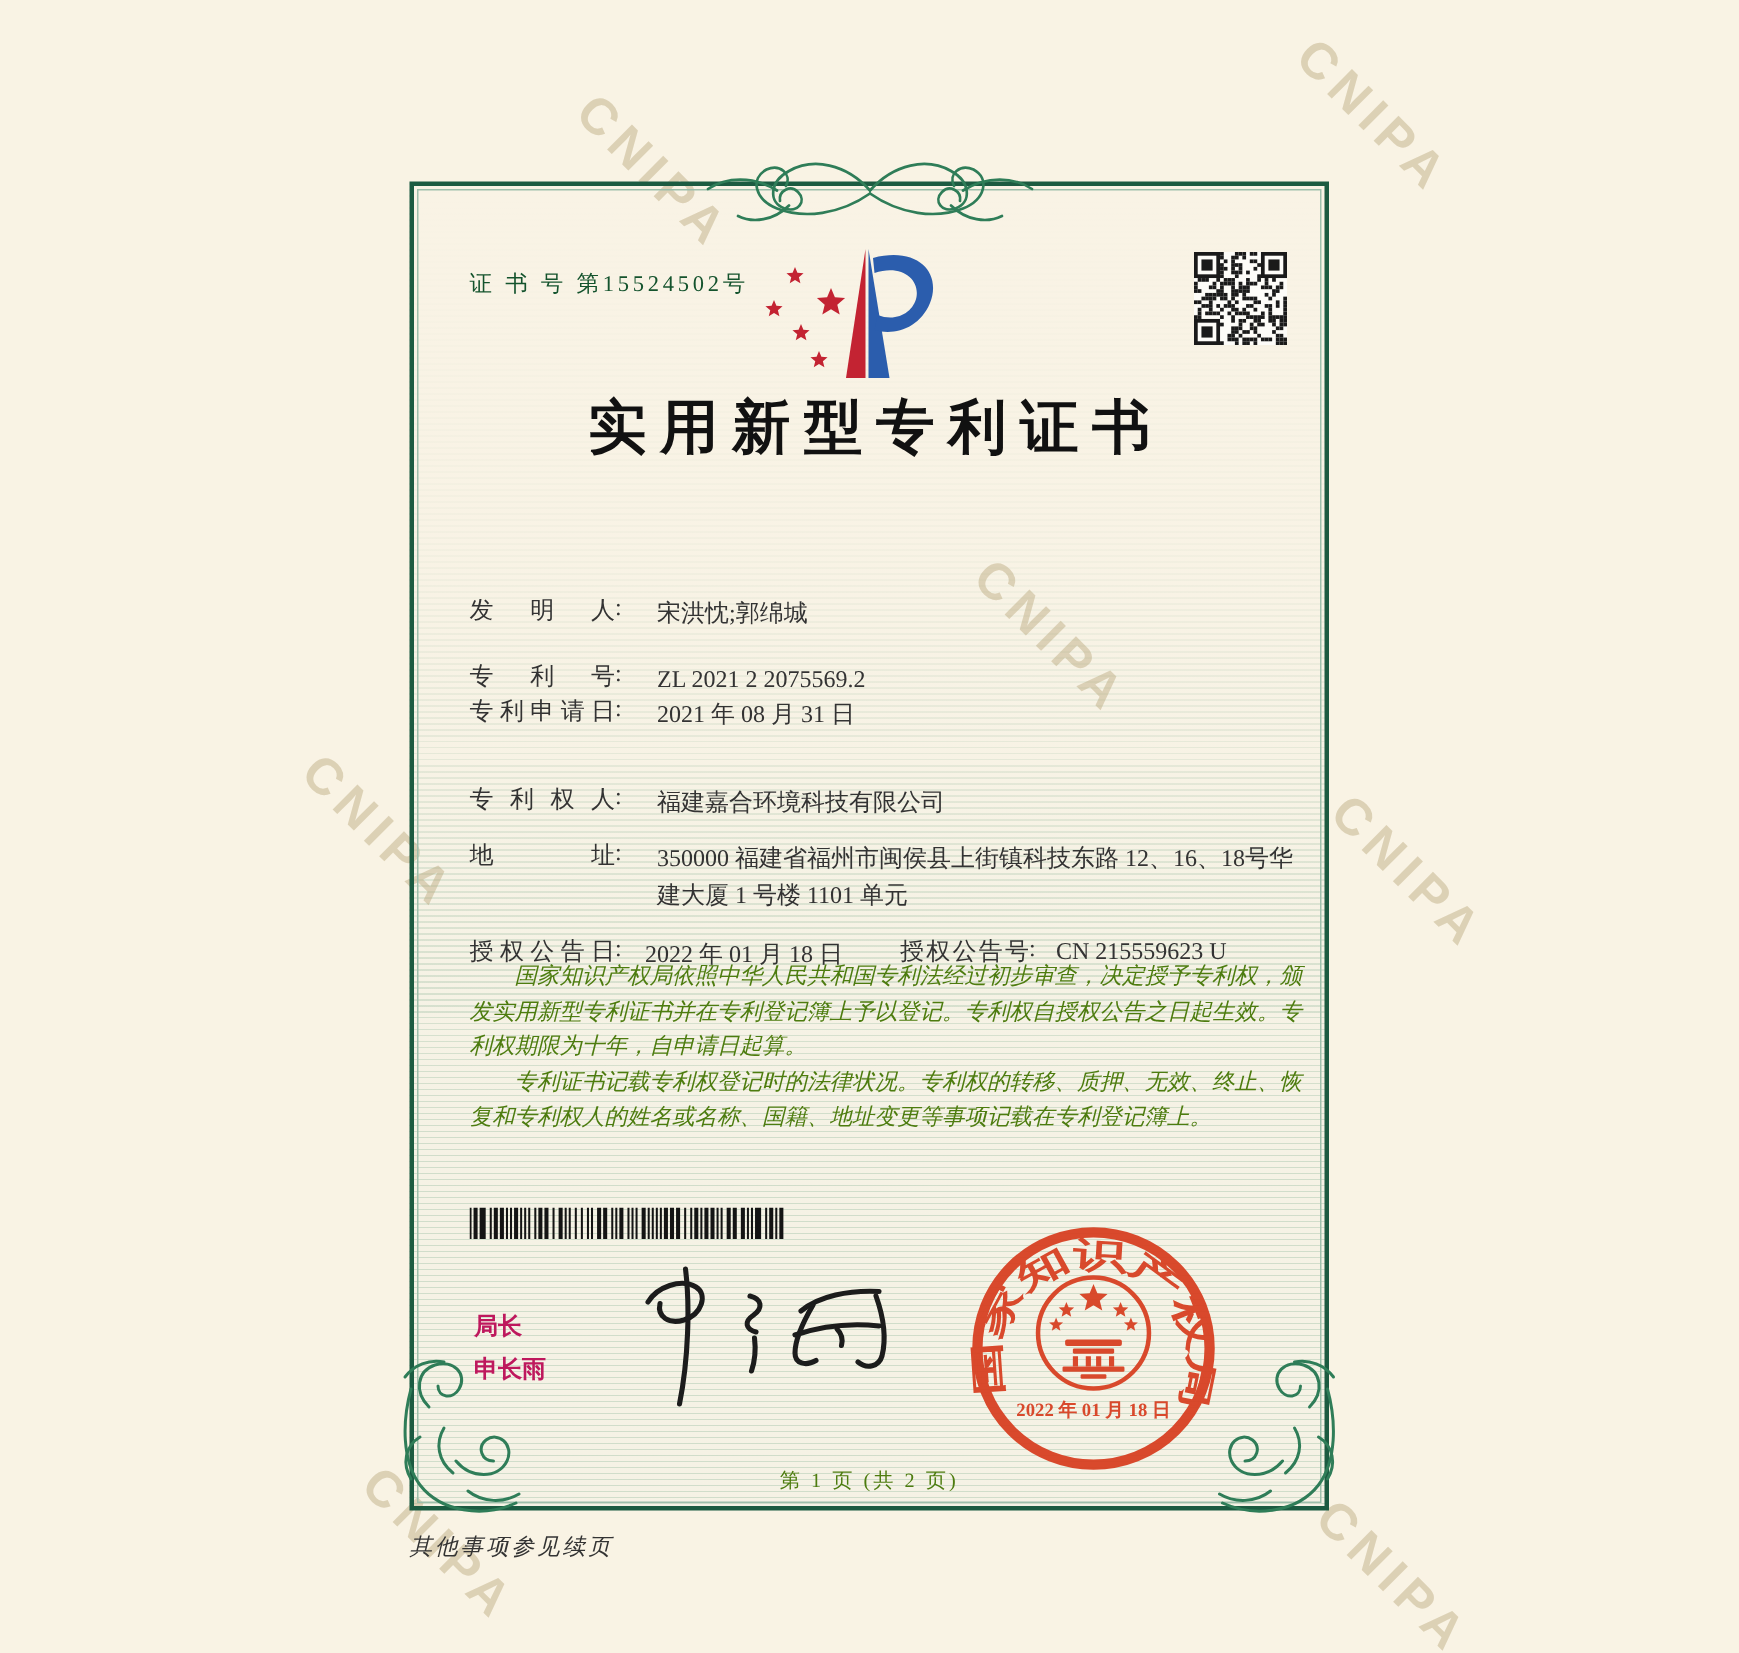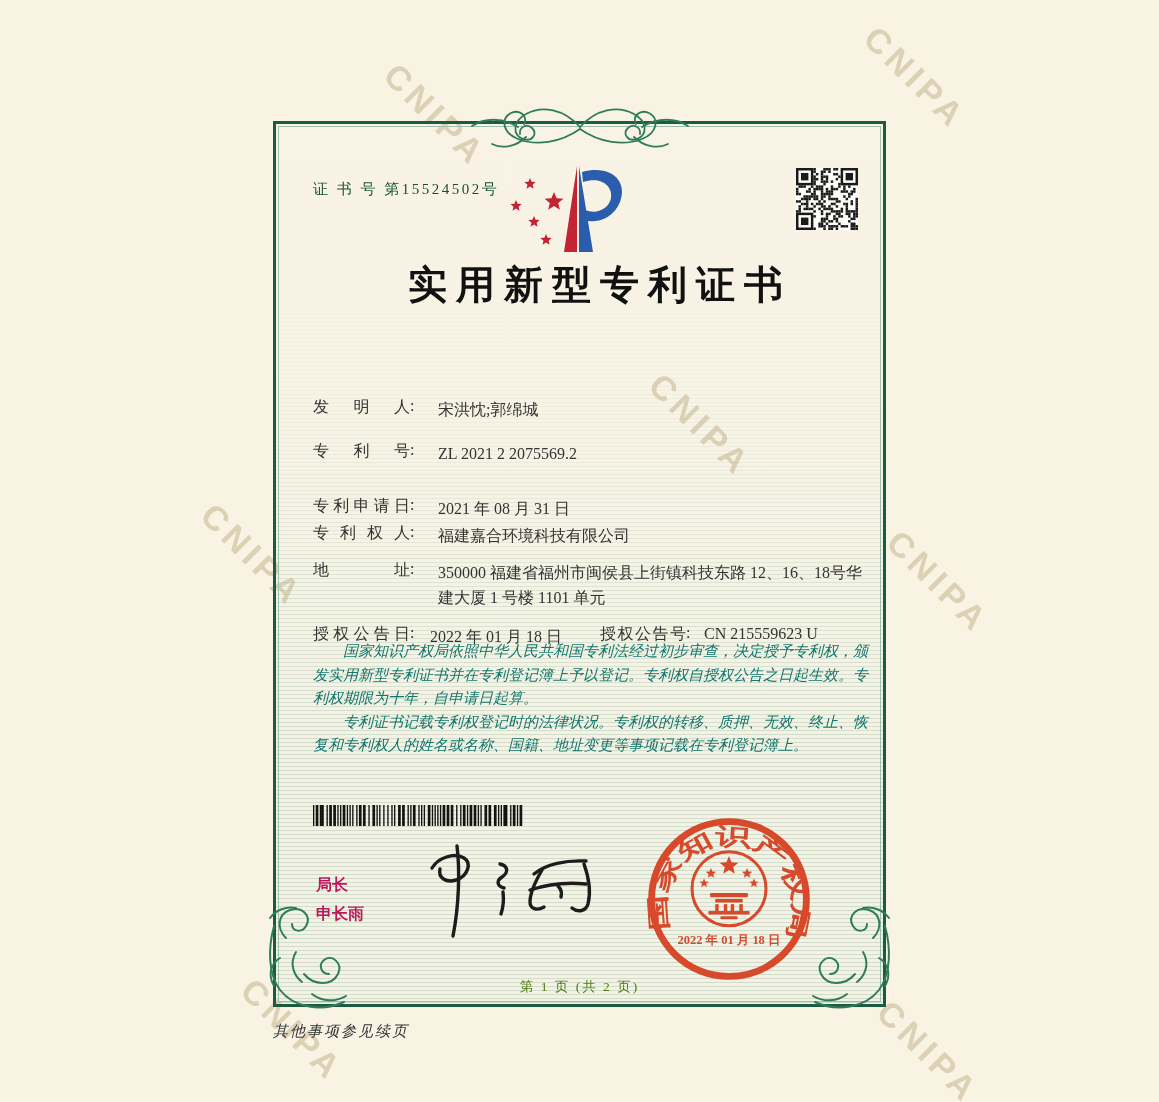--- a/index.html
+++ b/index.html
@@ -45,40 +45,40 @@
   .ornament { position:absolute; z-index:3; pointer-events:none; }
 
   
   .cert-no {
     position:absolute; left:37px; top:40px;
     font-size:15px; letter-spacing:2.5px; color:#14532d;margin-top:16px;
   }
   .logo { position:absolute; left:230px; top:36px; }
   .qr { position:absolute; left:520px; top:44px; width:62px; height:62px; }
   .title {
-    position:absolute; left:16px; top:134px; width:100%;
+    position:absolute; left:0; top:134px; width:100%;
     text-align:center; font-size:39px; font-weight:bold;
     letter-spacing:9px; color:#111; text-indent:9px;
   }
 
   
   .row { position:absolute; left:37px; width:565px; font-size:16px; color:#333; }
   .row .lbl {
     display:inline-block; width:97px; vertical-align:top;
     text-align:justify; text-align-last:justify; letter-spacing:0;
   }
   .row .colon { display:inline-block; width:10px; vertical-align:top; }
   .row .val { display:inline-block; vertical-align:top; margin-left:18px; max-width:430px; line-height:25px; }
   .grant .pair2 { position:absolute; left:287px; top:0; white-space:nowrap; }
   .grant .lbl2 { display:inline-block; width:86px; text-align:justify; text-align-last:justify; }
 
   
   .body-text {
     position:absolute; left:37px; top:516px; width:562px;
-    font-size:15px; line-height:23.5px; font-style:italic; color:#0f766e;
+    font-size:15px; line-height:23.5px; font-style:italic; color:#4d7c0f;
   }
   .body-text p { text-indent:2em; margin:0; }
 
   
   .barcode { position:absolute; left:37px; top:681px; width:214px; height:21px; }
   .signer {
     position:absolute; left:40px; top:746px;
     font-family:"Liberation Sans","DejaVu Sans",sans-serif;
     font-size:16px; font-weight:600; color:#be185d; line-height:29px;
   }
@@ -404,21 +404,21 @@
         </svg></div>
 
     <div class="title">实用新型专利证书</div>
 
     <div class="row" style="top:273px">
       <span class="lbl">发明人</span><span class="colon">:</span><span class="val">宋洪忱;郭绵城</span>
     </div>
     <div class="row" style="top:317px">
       <span class="lbl">专利号</span><span class="colon">:</span><span class="val">ZL 2021 2 2075569.2</span>
     </div>
-    <div class="row" style="top:372px">
+    <div class="row" style="top:340px">
       <span class="lbl">专利申请日</span><span class="colon">:</span><span class="val">2021 年 08 月 31 日</span>
     </div>
     <div class="row" style="top:399px">
       <span class="lbl">专利权人</span><span class="colon">:</span><span class="val">福建嘉合环境科技有限公司</span>
     </div>
     <div class="row" style="top:436px">
       <span class="lbl">地址</span><span class="colon">:</span><span class="val">350000 福建省福州市闽侯县上街镇科技东路 12、16、18号华建大厦 1 号楼 1101 单元</span>
     </div>
 
     <div class="row grant" style="top:500px">

